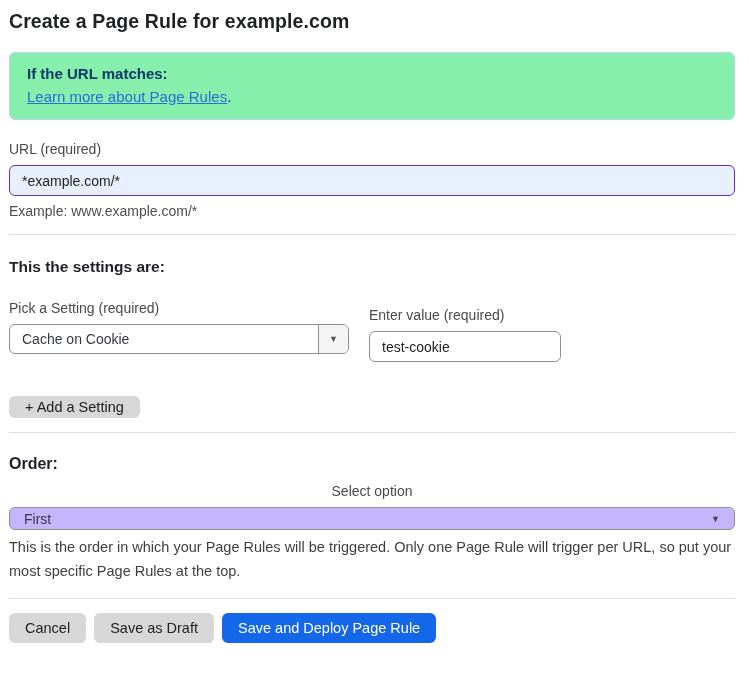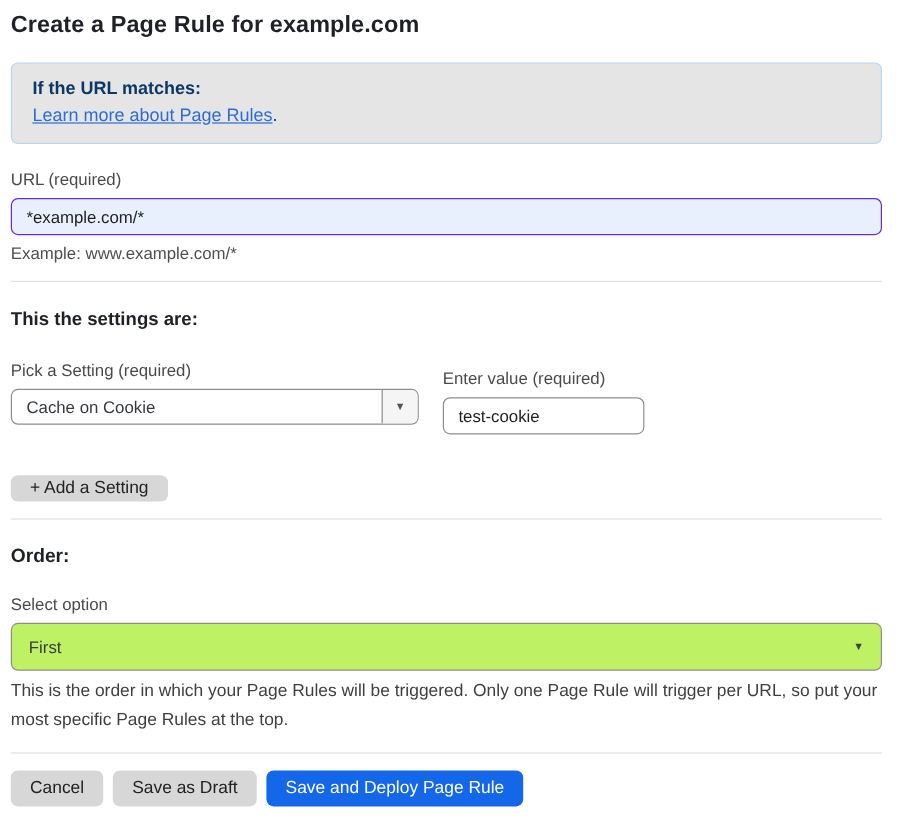--- a/index.html
+++ b/index.html
@@ -16,21 +16,21 @@
     padding: 10px 15px 0 9px;
   }
   .page-title {
     font-size: 19.5px;
     font-weight: bold;
     color: #1f2126;
     margin: 0 0 19px 0;
     letter-spacing: 0.1px;
   }
   .info-box {
-    background: #e5e5e5;
+    background: #86efac;
     border: 1px solid #b9d6f0;
     border-radius: 6px;
     padding: 10px 17px 11px 17px;
     color: #0c3866;
     font-size: 15px;
     line-height: 22.5px;
     margin-bottom: 21px;
   }
   .info-box .info-heading {
     font-weight: bold;
@@ -106,42 +106,42 @@
   .custom-select .select-arrow-seg {
     width: 30px;
     border-left: 1px solid #8f8f8f;
     background: #f5f5f5;
     display: flex;
     align-items: center;
     justify-content: center;
     font-size: 9px;
     color: #555;
   }
-  .value-input { width: 168px; background: #ffffff; border-color: #8f8f8f; }
+  .value-input { width: 192px; background: #ffffff; border-color: #8f8f8f; }
   .add-setting-btn {
     margin-top: 34px;
     height: 22px;
     background: #d7d7d7;
     border: none;
     border-radius: 6px;
     font-family: "Liberation Sans", sans-serif;
     font-size: 14.5px;
     color: #222;
     padding: 0 16px;
     cursor: pointer;
   }
   .divider-2 { margin-top: 14px; }
   .order-heading { margin-top: 22px; font-size: 16px; }
-  .order-label { margin-top: 22px; }
+  .order-label { margin-top: 10px; text-align: center; }
   .full-select {
     position: relative;
-    height: 40px;
+    height: 23px;
     border: 1px solid #8f8f8f;
     border-radius: 6px;
-    background: #bef264;
+    background: #c4b5fd;
     display: flex;
     align-items: center;
     padding: 0 14px;
     font-size: 14px;
     color: #36393f;
     cursor: pointer;
   }
   .full-select .full-select-arrow {
     position: absolute;
     right: 14px;

